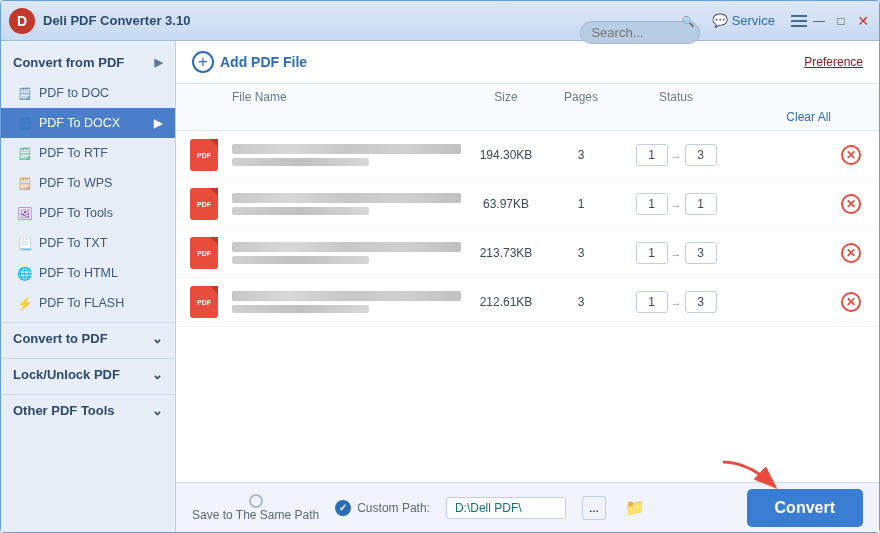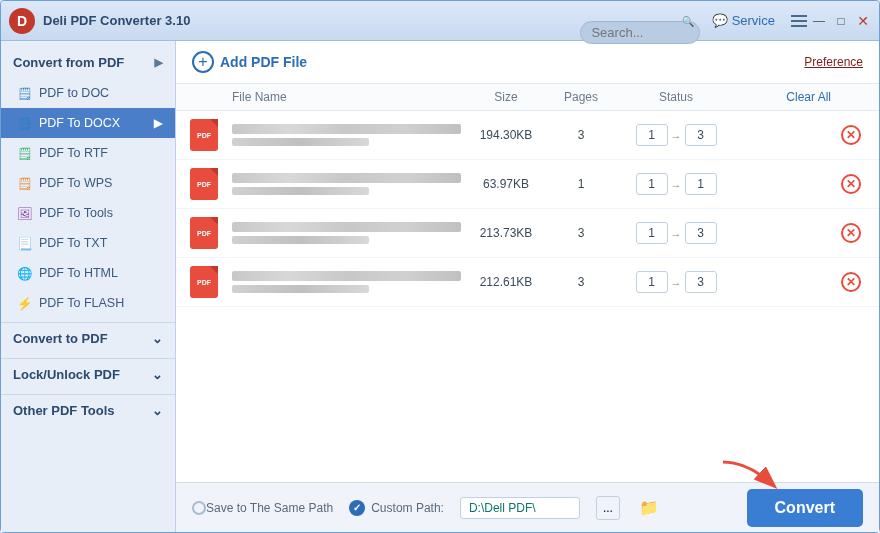--- a/index.html
+++ b/index.html
@@ -235,20 +235,21 @@
       background: #fafbfd;
     }
     .table-header .col {
       text-align: center;
     }
     .table-header .col-name { text-align: left; padding-left: 8px; }
     .table-header .col-clearall {
       text-align: right;
       color: #2c6db5;
       cursor: pointer;
+      margin-top: 20px;
     }
     .table-row {
       display: grid;
       grid-template-columns: 40px 1fr 90px 60px 130px 90px 40px;
       padding: 8px 8px;
       border-bottom: 1px solid #f0f4f8;
       align-items: center;
     }
     .file-icon-cell {
       display: flex;
@@ -346,20 +347,21 @@
       padding: 0 16px;
       gap: 16px;
       flex-shrink: 0;
     }
     .radio-option {
       display: flex;
       align-items: center;
       font-size: 12px;
       color: #5a6a7a;
       cursor: pointer;
+      flex-direction: column;
     }
     .radio-circle {
       width: 14px;
       height: 14px;
       border: 2px solid #aabbcc;
       border-radius: 50%;
     }
     .custom-path-label {
       display: flex;
       align-items: center;

